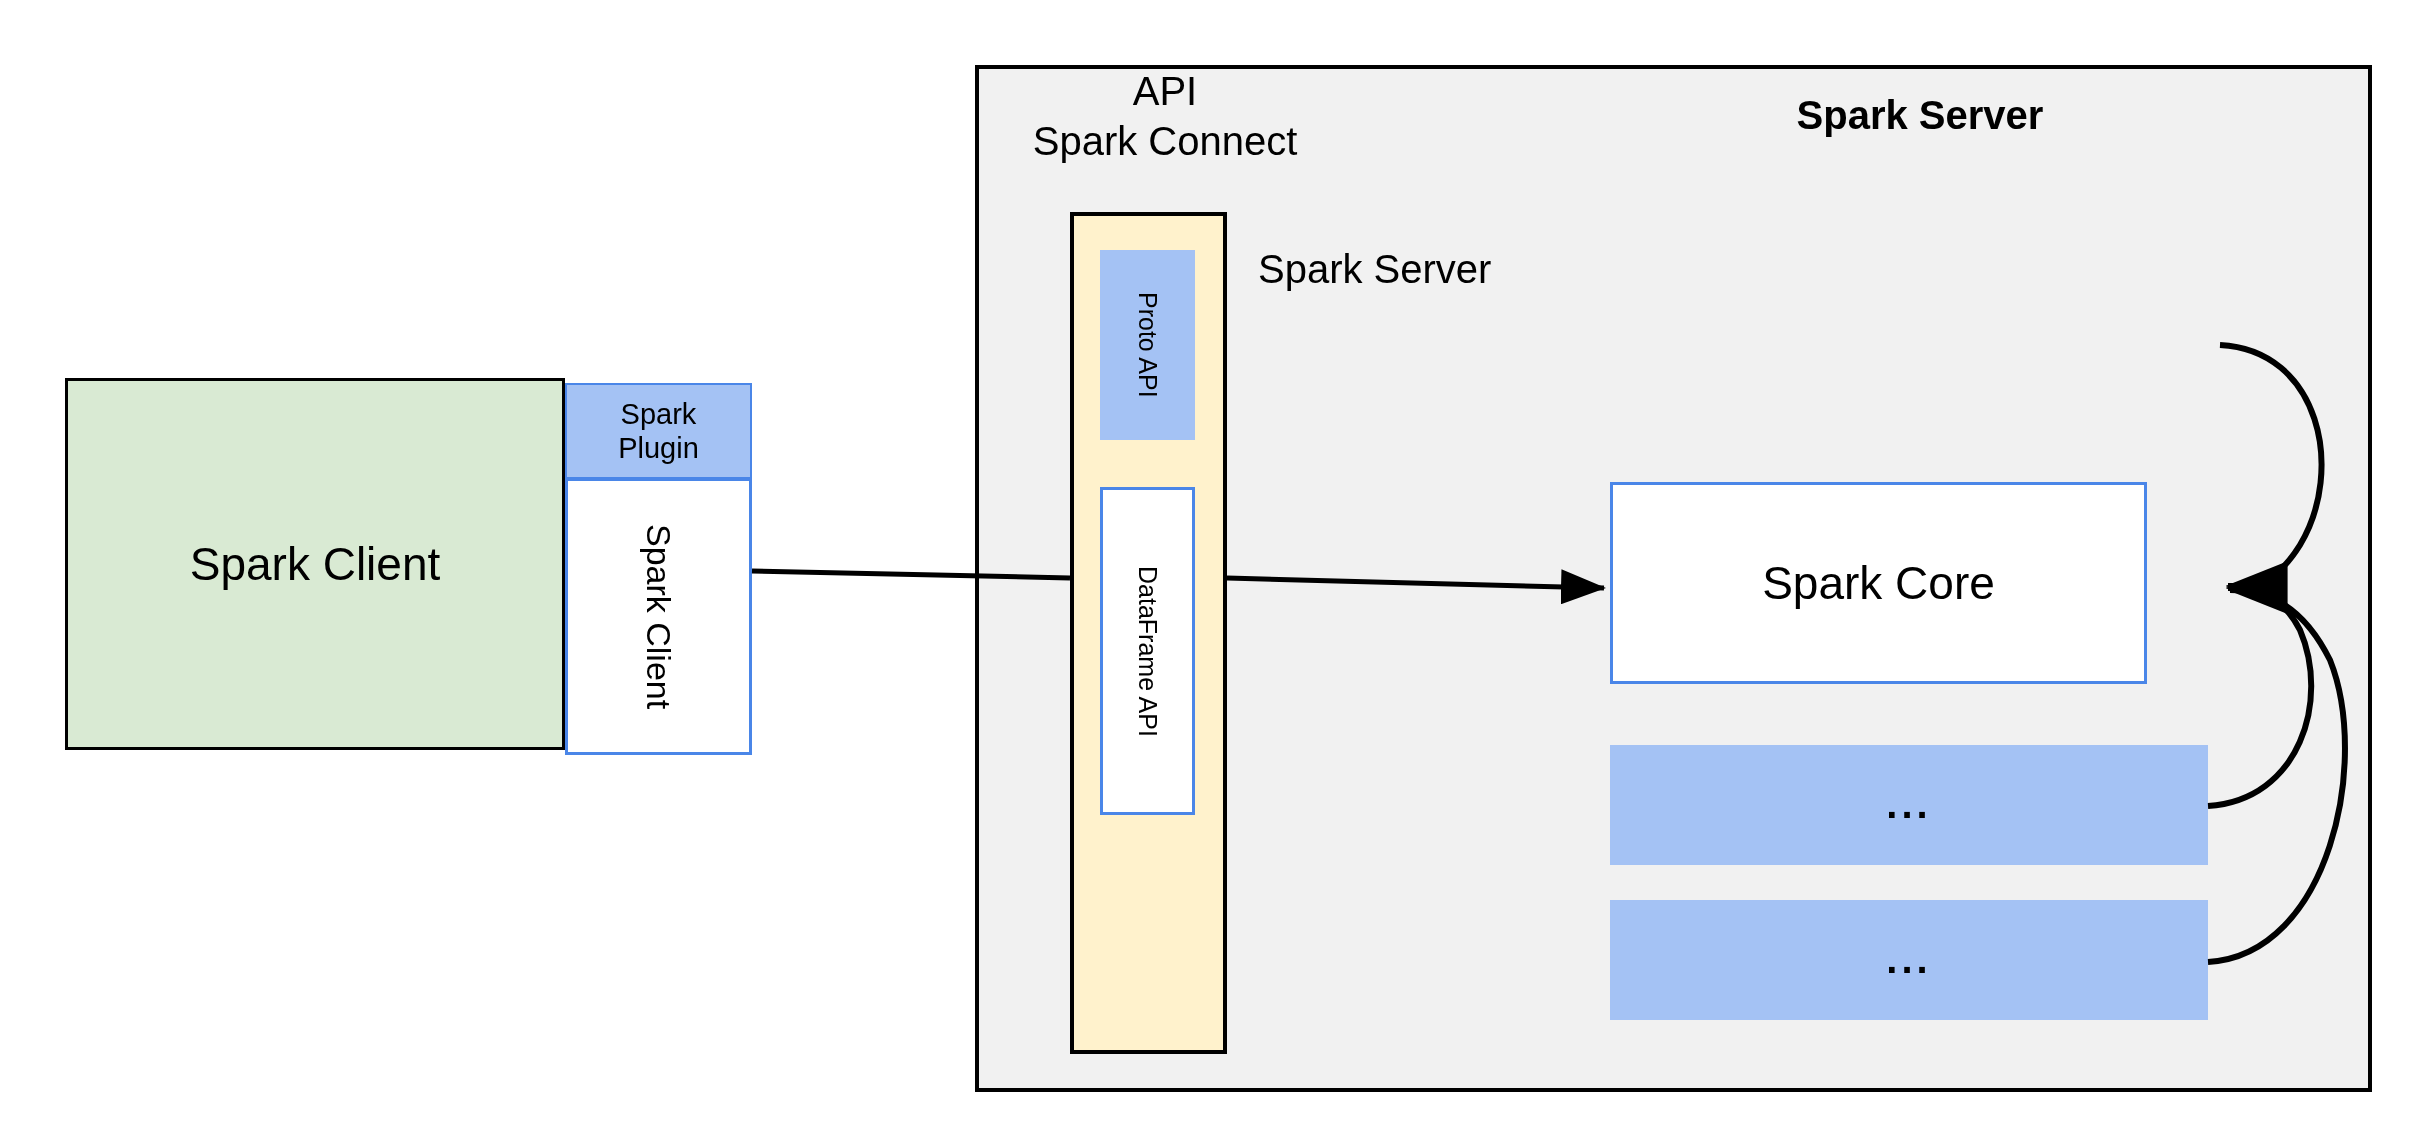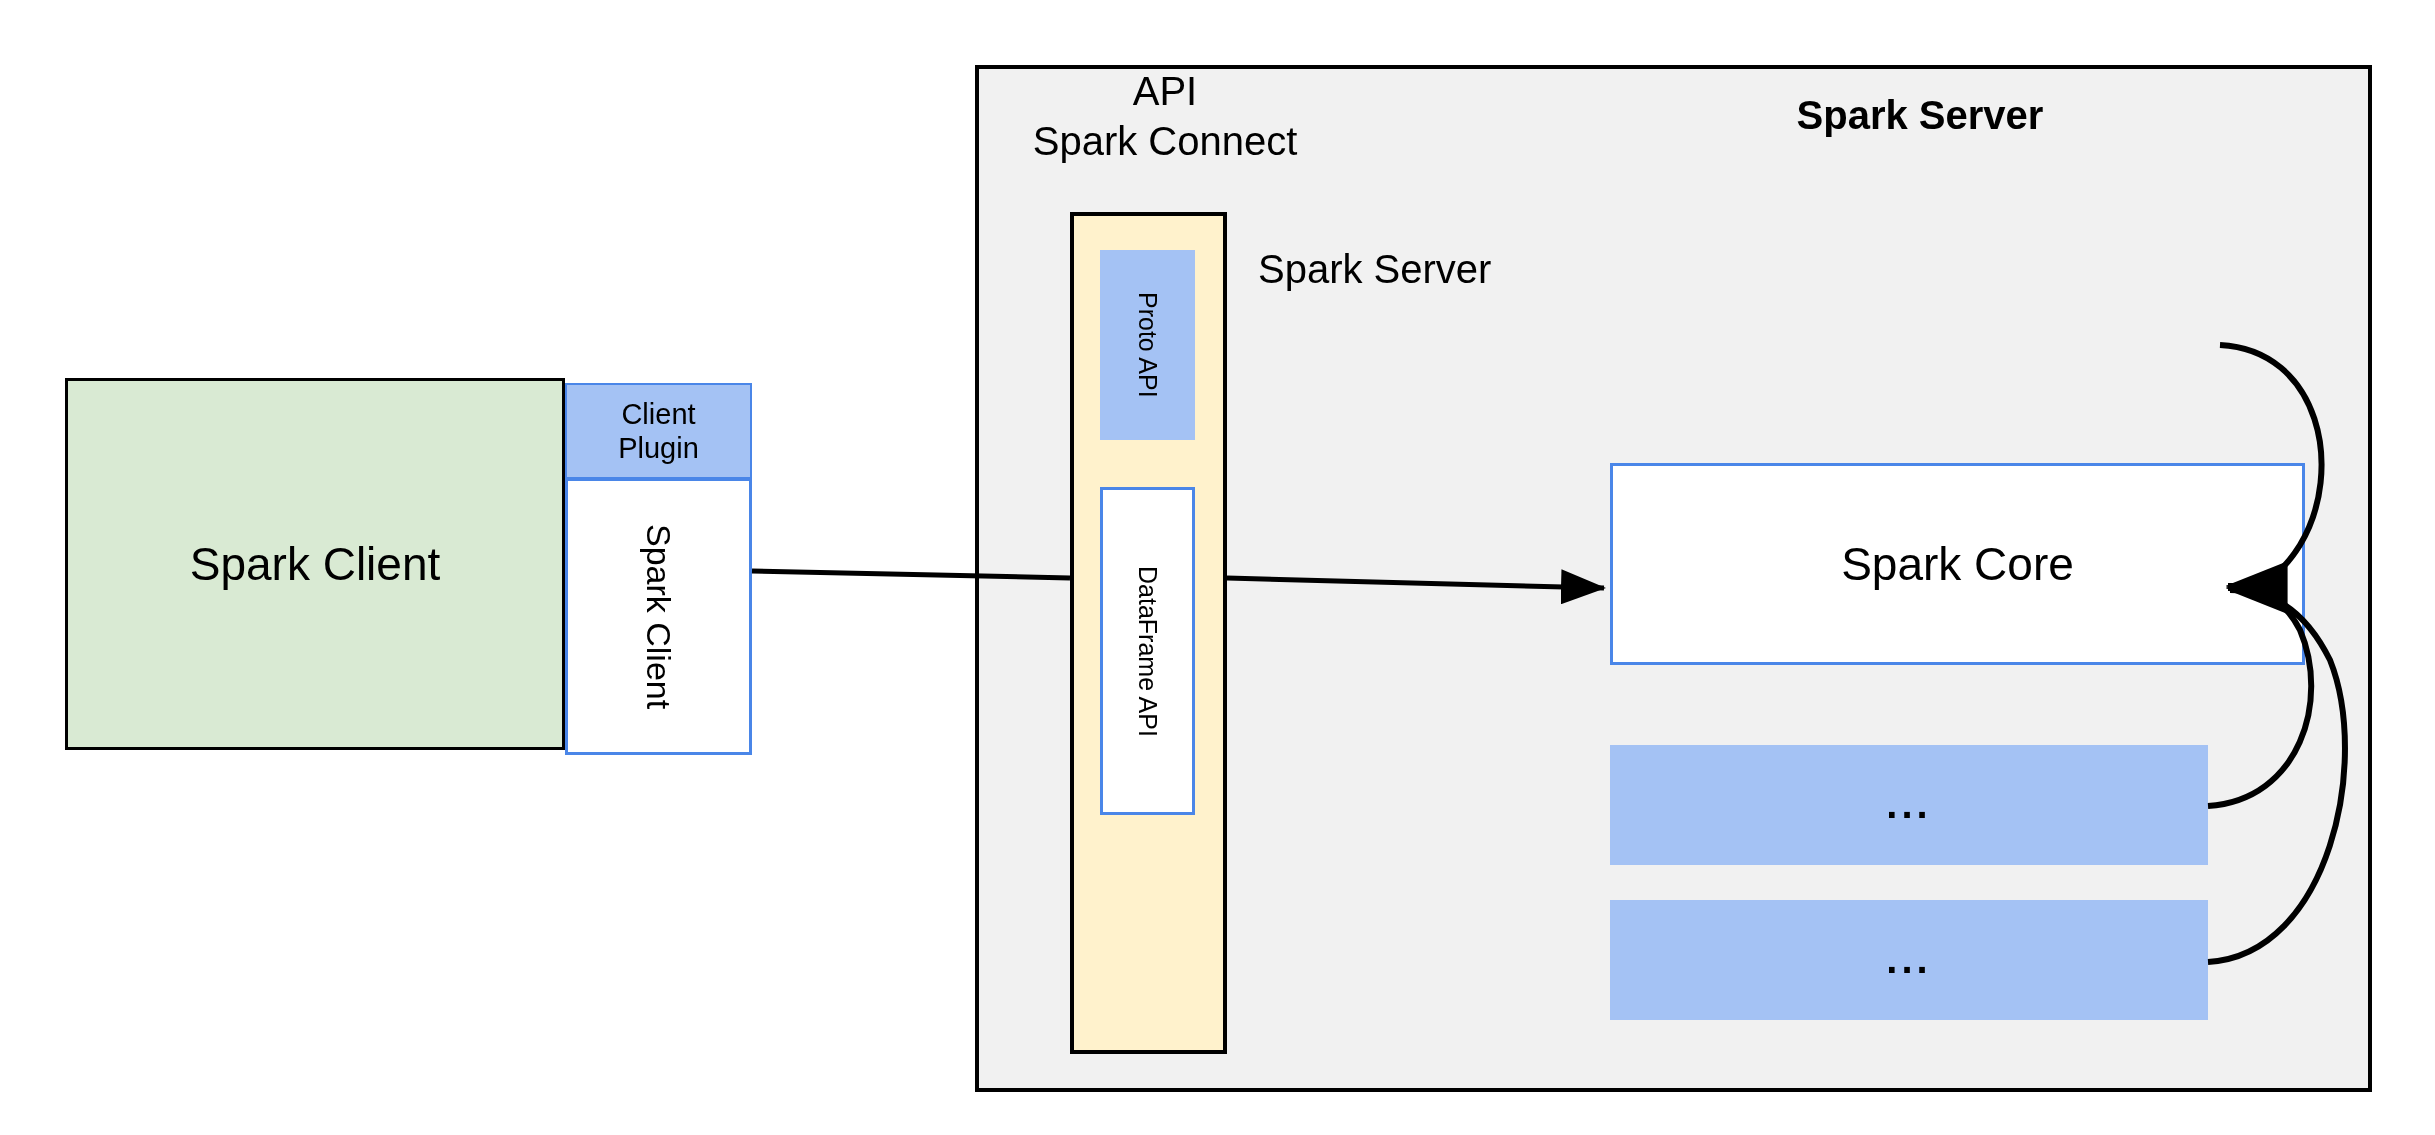--- a/index.html
+++ b/index.html
@@ -132,22 +132,22 @@
   #custom-library-plugin {
     left: 1610px;
     top: 277px;
     width: 610px;
     height: 158px;
     background: #a4c2f4;
     font-size: 44px;
   }
   #spark-core {
     left: 1610px;
-    top: 463px;
-    width: 695px;
+    top: 482px;
+    width: 537px;
     height: 202px;
     background: #ffffff;
     border: 3px solid #4a86e8;
     font-size: 46px;
   }
   #etc-box-1 {
     left: 1610px;
     top: 745px;
     width: 598px;
     height: 120px;
@@ -185,21 +185,21 @@
   <div class="box" id="spark-server-container"></div>
 
   <div class="box" id="client-app">
     <div>
       <div>Spark Client</div>
     </div>
   </div>
 
   <div class="box" id="client-package">
     <div>
-      <div>Client</div>
+      <div>Spark</div>
       <div>Plugin</div>
     </div>
   </div>
 
   <div class="box" id="spark-client">
     <span class="vtext-cw">Spark Client</span>
   </div>
 
   <div id="spark-connect-label">
     <div>API</div>

